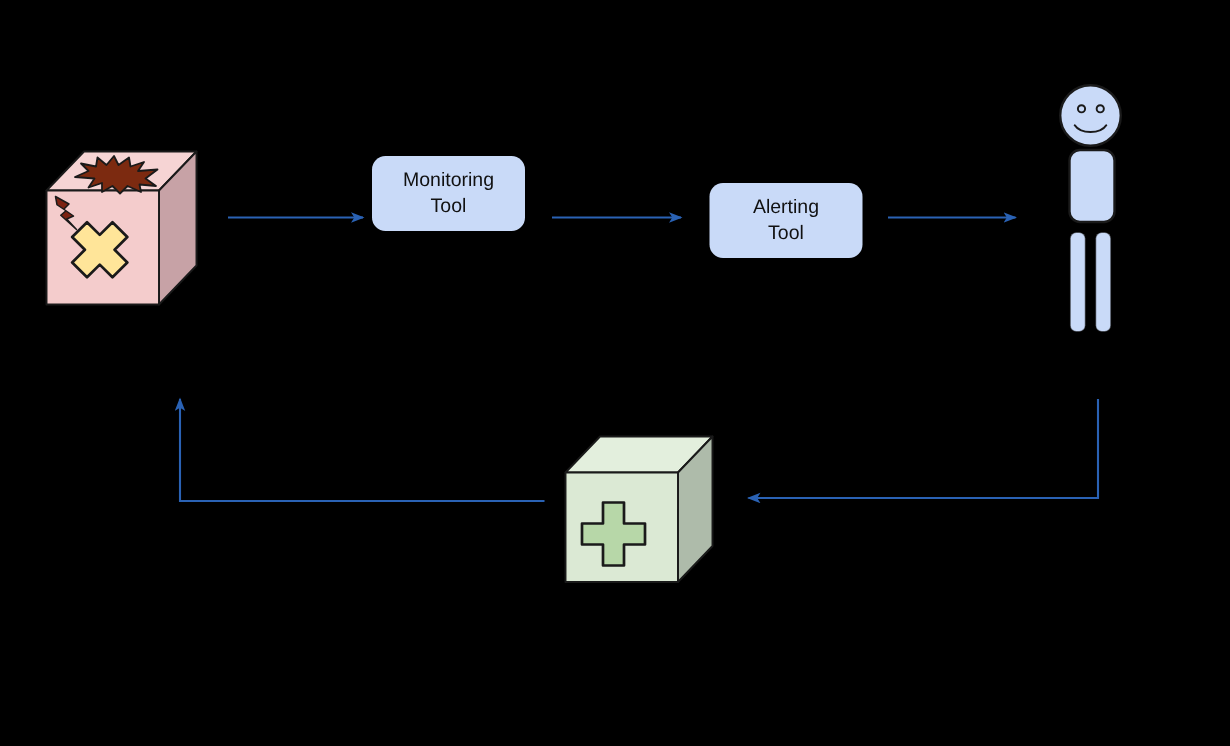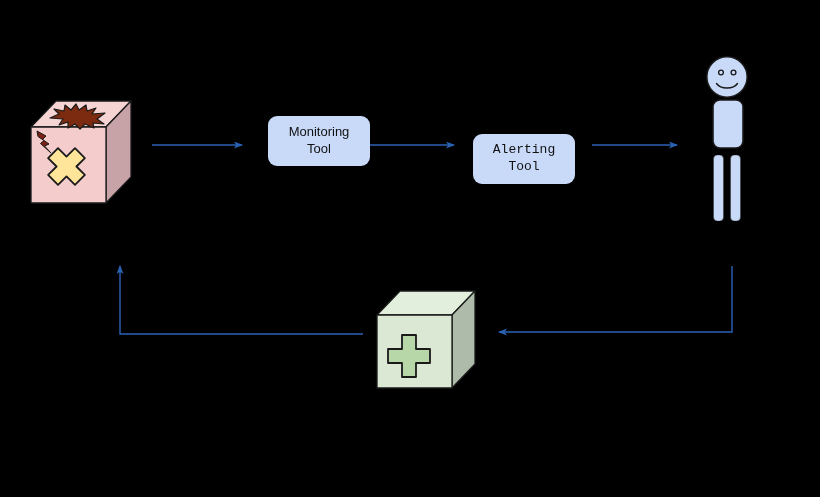--- a/index.html
+++ b/index.html
@@ -14,22 +14,22 @@
   .tool-box {
     position: absolute;
     width: 102px; height: 50px;
     border-radius: 9px;
     display: flex; align-items: center; justify-content: center;
     text-align: center;
     font-size: 13px; line-height: 1.3;
     white-space: pre-line;
     color: #111111;
   }
-  .tool-box.monitoring { left: 248px; top: 116px; margin-left: 20px; }
-  .tool-box.alerting  { left: 473px; top: 134px; font-family: Liberation Mono, monospace; }
+  .tool-box.monitoring { left: 248px; top: 104px; }
+  .tool-box.alerting  { left: 473px; top: 122px; }
 </style>
 </head>
 <body>
 
 <div class="stage">
 
   <svg width="820" height="497" viewBox="0 0 820 497">
     <defs>
       <marker id="arrowhead" markerWidth="10" markerHeight="8" refX="8" refY="3.5" orient="auto" markerUnits="userSpaceOnUse">
         <path d="M0,0 L9,3.5 L0,7 L2.2,3.5 Z" fill="#2a62b4"></path>

